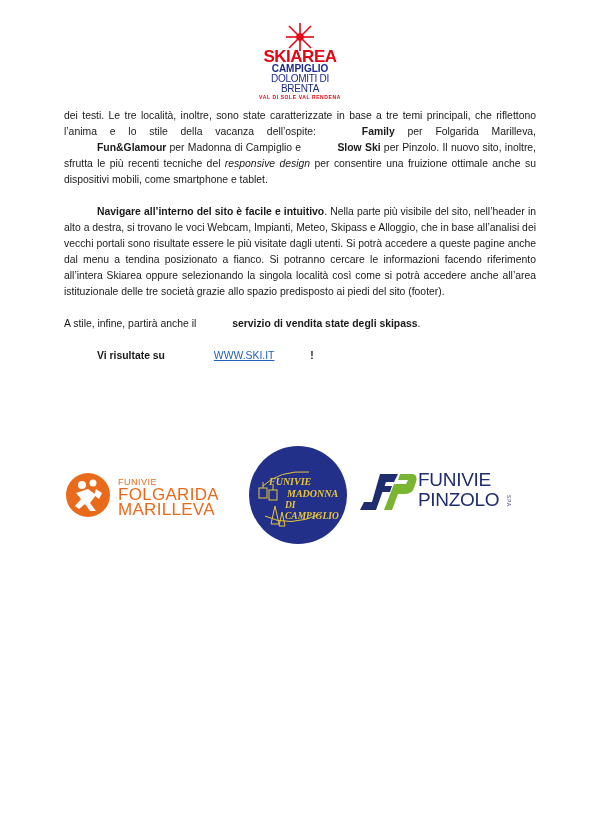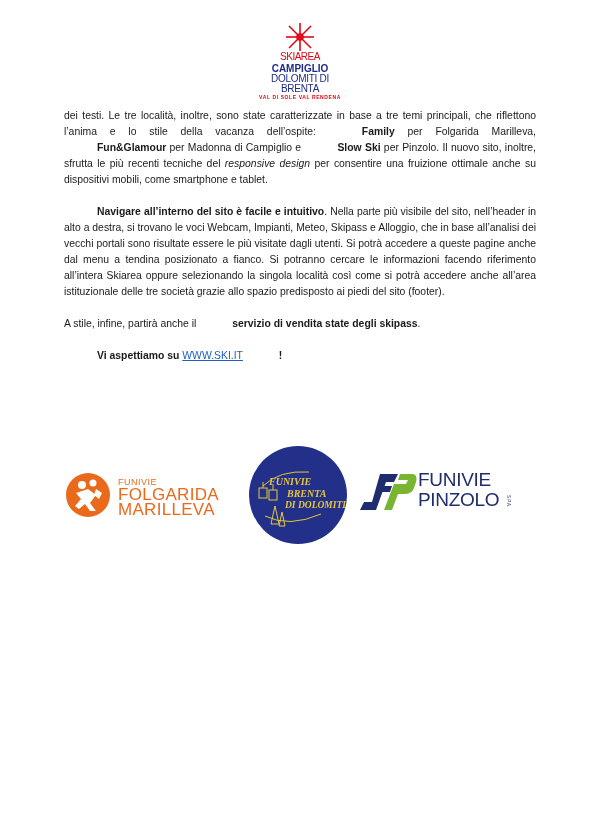--- a/index.html
+++ b/index.html
@@ -1,29 +1,29 @@
 <!DOCTYPE html>
 <html><head>
   <meta charset="utf-8">
   <style>
     html, body { margin:0; padding:0; background:#ffffff; }
     body { width:600px; height:837px; position:relative; overflow:hidden;
       font-family:"Liberation Sans", sans-serif; color:#1a1a1a; }
     .logo-top { position:absolute; left:252px; top:22px; width:96px; height:80px; text-align:center; }
     .logo-top svg { display:block; margin:0 auto; }
-    .sk-title { font-family:"Liberation Sans", sans-serif; font-weight:normal; color:#e30613; font-size:10px; line-height:14px; letter-spacing:-0.5px; margin-top:-2px; }
+    .sk-title { font-family:"Liberation Sans", sans-serif; font-weight:bold; color:#e30613; font-size:17px; line-height:14px; letter-spacing:-0.5px; margin-top:-2px; }
     .sk-camp { font-weight:bold; color:#1d2a8a; font-size:10px; line-height:10px; }
     .sk-dolo { font-weight:normal; color:#1d2a8a; font-size:10px; line-height:10px; letter-spacing:-0.3px; }
     .sk-val { font-weight:bold; color:#e30613; font-size:5px; line-height:7px; letter-spacing:0.6px; }
 
     .body-text { position:absolute; left:64px; width:472px; top:108px; font-size:10.4px; line-height:16px; text-align:justify; }
     .body-text p { margin:0 0 16px 0; }
     .body-text b { font-weight:bold;margin-left:33px; }
     .body-text i { font-style:italic; }
-    .link { color:#1f5fbf; text-decoration:underline; }
+    .link { color:#1f5fbf; text-decoration:underline;margin-left:46px; }
 
     .partners { position:absolute; top:446px; left:0; width:504px; height:110px; }
     .folgarida { position:absolute; left:66px; top:27px; width:170px; height:48px; }
     .folg-emblem { position:absolute; left:0; top:0; width:44px; height:44px; border-radius:50%; background:#ea6a1c; }
     .folg-text { position:absolute; left:52px; top:4px; color:#ea6a1c; }
     .folg-small { font-size:9px; letter-spacing:0.5px; line-height:10px; }
     .folg-big { font-weight:normal; font-size:17px; line-height:15px; letter-spacing:0.3px; }
 
     .madonna { position:absolute; left:249px; top:0; width:98px; height:98px; border-radius:50%; background:#22308a; overflow:hidden; }
     .madonna .mt { position:absolute; color:#e8c63a; font-family:"Liberation Serif", serif; font-weight:bold; font-style:italic; font-size:10px; line-height:11px; }
@@ -55,21 +55,21 @@
   <p>
     <span>dei testi. Le tre località, inoltre, sono state caratterizzate in base a tre temi principali, che riflettono l’anima e lo stile della vacanza dell’ospite: </span><b>Family</b><span> per Folgarida Marilleva, </span><b>Fun&amp;Glamour</b><span> per Madonna di Campiglio e </span><b>Slow Ski</b><span> per Pinzolo. Il nuovo sito, inoltre, sfrutta le più recenti tecniche del </span><i>responsive design</i><span> per consentire una fruizione ottimale anche su dispositivi mobili, come smartphone e tablet.</span>
   </p>
   <p>
     <b>Navigare all’interno del sito è facile e intuitivo</b><span>. Nella parte più visibile del sito, nell’header in alto a destra, si trovano le voci Webcam, Impianti, Meteo, Skipass e Alloggio, che in base all’analisi dei vecchi portali sono risultate essere le più visitate dagli utenti. Si potrà accedere a queste pagine anche dal menu a tendina posizionato a fianco. Si potranno cercare le informazioni facendo riferimento all’intera Skiarea oppure selezionando la singola località così come si potrà accedere anche all’area istituzionale delle tre società grazie allo spazio predisposto ai piedi del sito (footer).</span>
   </p>
   <p>
     <span>A stile, infine, partirà anche il </span><b>servizio di vendita state degli skipass</b><span>.</span>
   </p>
   <p>
-    <b>Vi aspettiamo su </b><a class="link">WWW.SKI.IT</a><b> !</b>
+    <b>Vi risultate su </b><a class="link">WWW.SKI.IT</a><b> !</b>
   </p>
 </div>
 
 <div class="partners">
   <div class="folgarida">
     <div class="folg-emblem">
       <svg width="44" height="44" viewBox="0 0 44 44">
         <g fill="#ffffff">
           <circle cx="16" cy="12" r="4"></circle>
           <circle cx="27" cy="10" r="3.5"></circle>
@@ -92,22 +92,22 @@
         <path d="M16 70 Q40 82 72 68"></path>
         <rect x="10" y="42" width="8" height="10"></rect>
         <rect x="20" y="44" width="8" height="10"></rect>
         <line x1="14" y1="36" x2="14" y2="42"></line>
         <line x1="24" y1="38" x2="24" y2="44"></line>
         <path d="M22 78 L26 60 L30 78 Z"></path>
         <path d="M30 80 L33 66 L36 80 Z"></path>
       </g>
     </svg>
     <div class="mt" style="left:20px;top:30px;">FUNIVIE</div>
-    <div class="mt" style="left:38px;top:42px;">BRENTA</div>
-    <div class="mt" style="left:36px;top:54px;font-size:9.5px;">DI DOLOMITI</div>
+    <div class="mt" style="left:38px;top:42px;">MADONNA</div>
+    <div class="mt" style="left:36px;top:54px;font-size:9.5px;">DI CAMPIGLIO</div>
   </div>
 
   <div class="pinzolo">
     <svg width="62" height="46" viewBox="0 0 62 46" style="position:absolute;left:0;top:0;">
       <path d="M22 4 L40 4 L36 12 L28 12 L18 40 L2 40 L6 32 L14 32 Z" fill="#1f2c6e"></path>
       <path d="M24 16 L34 16 L32 22 L22 22 Z" fill="#1f2c6e"></path>
       <path d="M42 4 L54 4 Q60 4 58 12 L56 18 Q54 24 46 24 L40 24 L34 40 L26 40 L36 14 L48 14 L50 10 L40 10 Z" fill="#7ab532"></path>
     </svg>
     <div class="pz-text">
       <div>FUNIVIE</div>

